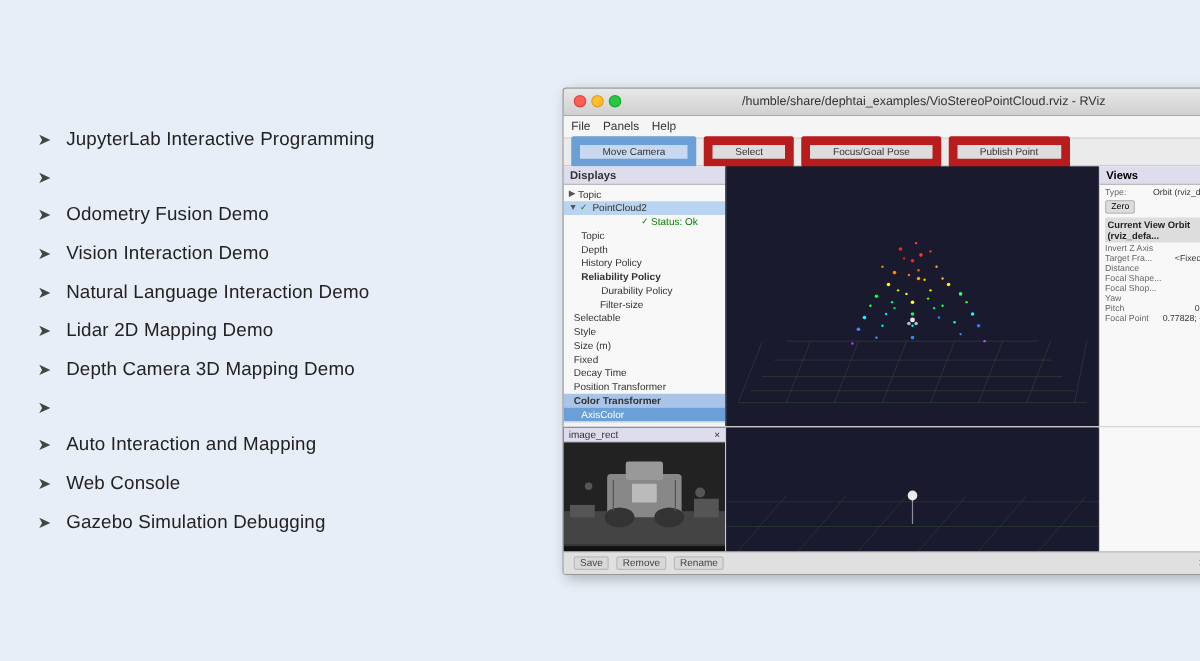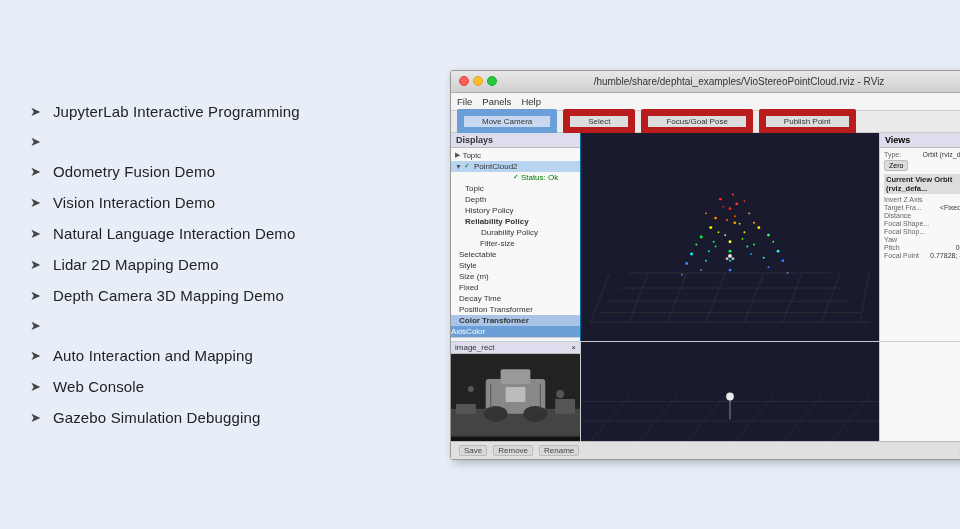--- a/index.html
+++ b/index.html
@@ -409,21 +409,21 @@
               </div>
             <div class="tree-item" style="padding-left:8px;align-items:center;">
                 <span class="tree-label">Decay Time</span>
               </div>
             <div class="tree-item" style="padding-left:8px;">
                 <span class="tree-label">Position Transformer</span>
               </div>
             <div class="tree-item" style="padding-left:8px;background:#aac4e8;">
                 <span class="tree-label" style="font-weight:bold;">Color Transformer</span>
               </div>
-            <div class="tree-item selected" style="padding-left:0;">
+            <div class="tree-item selected" style="padding-left:14px;">
               <span class="tree-label">AxisColor</span>
             </div>
             <div style="padding: 2px 4px; background:#f0f4f8; border-top:1px solid #ccc;">
               <div style="font-size:7.5px;color:#333;padding:1px 0;">Use rainbow</div>
 
             </div>
 
           </div>
         </div>
 

